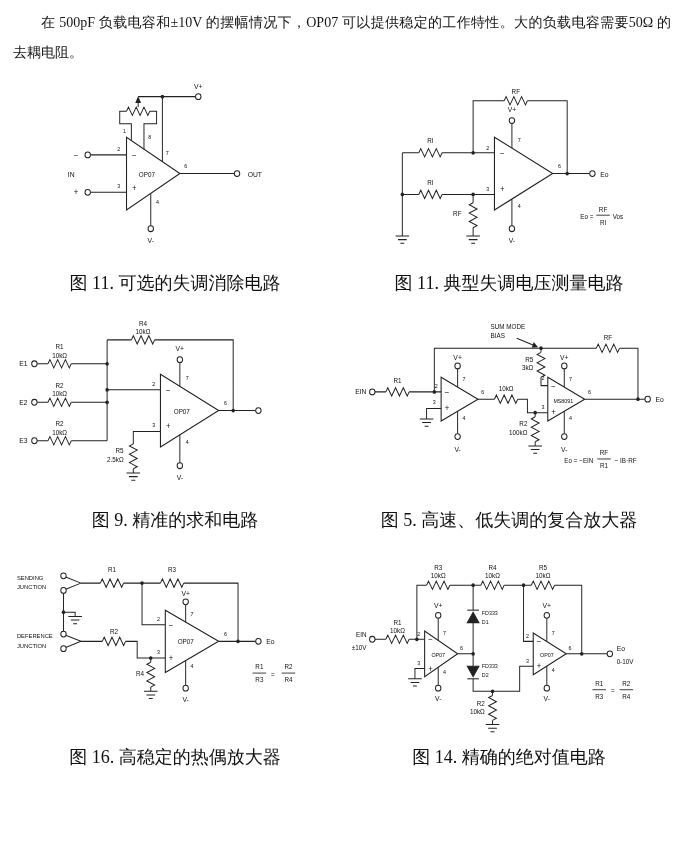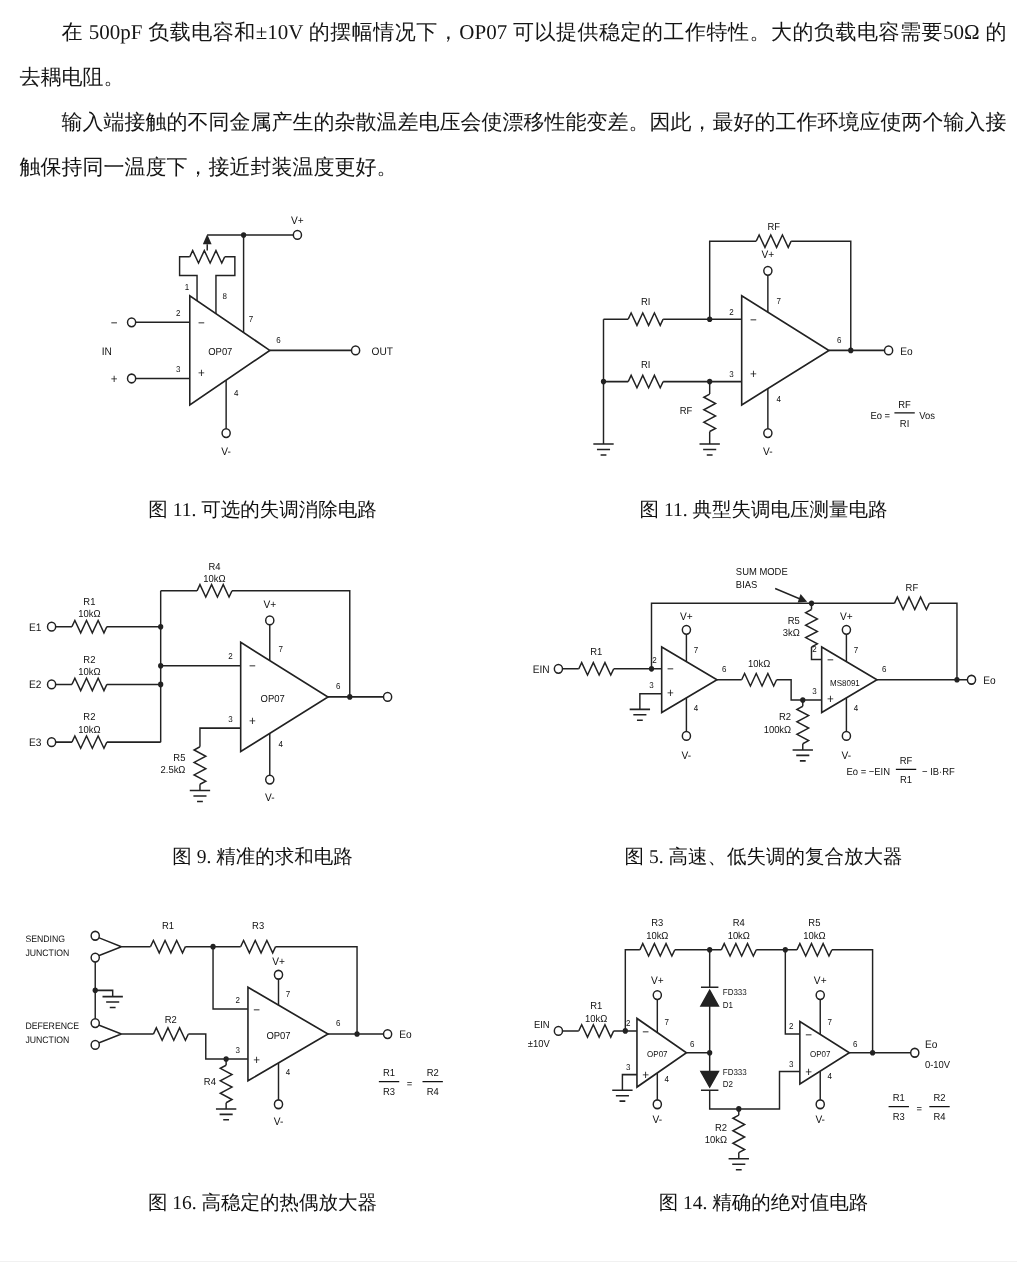--- a/index.html
+++ b/index.html
@@ -2,21 +2,21 @@
 <html><head>
 <meta charset="utf-8">
 <style>
   html,body{margin:0;padding:0;background:#e8e8e8}
   .page{width:684px;height:841px;margin:0 auto;background:#fff;box-sizing:border-box;
         padding:8px 13px 0;font-family:"Liberation Serif",serif;color:#111;overflow:hidden}
   .para{font-size:14px;line-height:30px;text-align:justify;text-indent:2em;margin:0;color:#151515}
   .grid{display:grid;grid-template-columns:1fr 1fr;column-gap:14px;row-gap:22px;margin-top:12px;padding:0 2px}
   .cell{display:flex;flex-direction:column;align-items:center}
   .cell svg{width:100%;height:182px;display:block}
-  .cap{font-size:13px;margin-top:9px;text-align:right;color:#111}
+  .cap{font-size:18px;margin-top:9px;text-align:right;color:#111}
   
   .w path,.w line{fill:none;stroke:#222;stroke-width:1}
   .tri{fill:none;stroke:#222;stroke-width:1.1}
   .dot{fill:#222;stroke:none}
   .arr{fill:#222;stroke:none}
   .di{fill:#222;stroke:#222}
   use.r{stroke:#222;fill:none;stroke-width:1}
   use.term{fill:#fff;stroke:#222;stroke-width:1}
   text{font-family:"Liberation Sans",sans-serif;fill:#111}
   .t55{font-size:5.5px}.t6{font-size:6px}.t65{font-size:6.5px}.t7{font-size:7px}.t8{font-size:8px}
@@ -31,21 +31,20 @@
     <path id="rh" d="M0,0 l2,-4 l4,8 l4,-8 l4,8 l4,-8 l4,8 l2,-4"></path>
     <path id="rv" d="M0,0 l-4,2 l8,4 l-8,4 l8,4 l-8,4 l8,4 l-4,2"></path>
     <path id="gndp" d="M-7,0 h14 M-4.5,3.5 h9 M-2,7 h4"></path>
     <circle id="term" r="2.8"></circle>
   </defs>
 </svg>
 
 <div class="page">
 
   <p class="para">在 500pF 负载电容和±10V 的摆幅情况下，OP07 可以提供稳定的工作特性。大的负载电容需要50Ω 的去耦电阻。</p>
-  <p class="para">输入端接触的不同金属产生的杂散温差电压会使漂移性能变差。因此，最好的工作环境应使两个输入接触保持同一温度下，接近封装温度更好。</p>
 
   <div class="grid">
 
     <div class="cell">
       <svg viewBox="0 0 330 175" preserveAspectRatio="none">
         <g class="w">
           <path d="M115,30 H108 V42 H120 V58.4 M139,30 H146 V42 H133 V66.7 M127,26 V22 M127,16 H186.2 M152,78.6 V16 M77.8,72 H115 M77.8,108 H115 M170,90 H226.2 M140,109.2 V140.2"></path>
         </g>
         <use href="#rh" x="115" y="30" class="r"></use>
         <polygon class="arr" points="127,15.5 124,22 130,22"></polygon>

